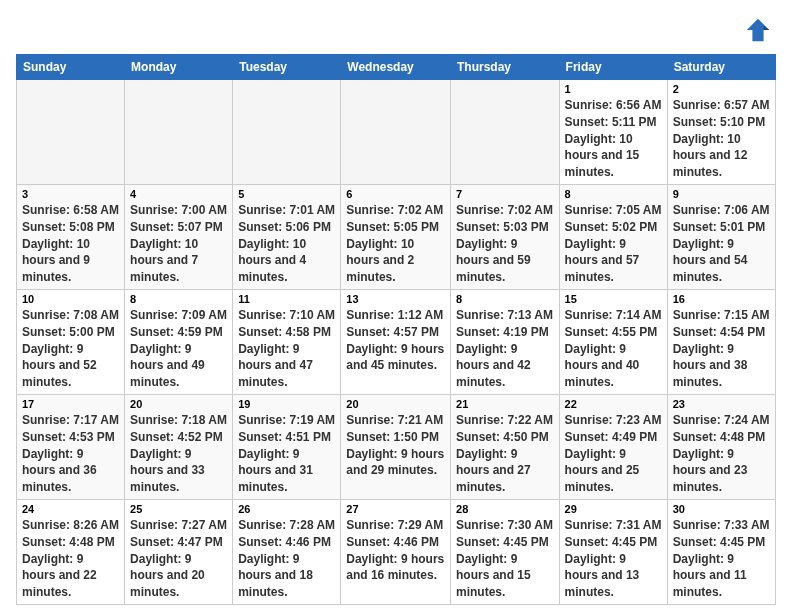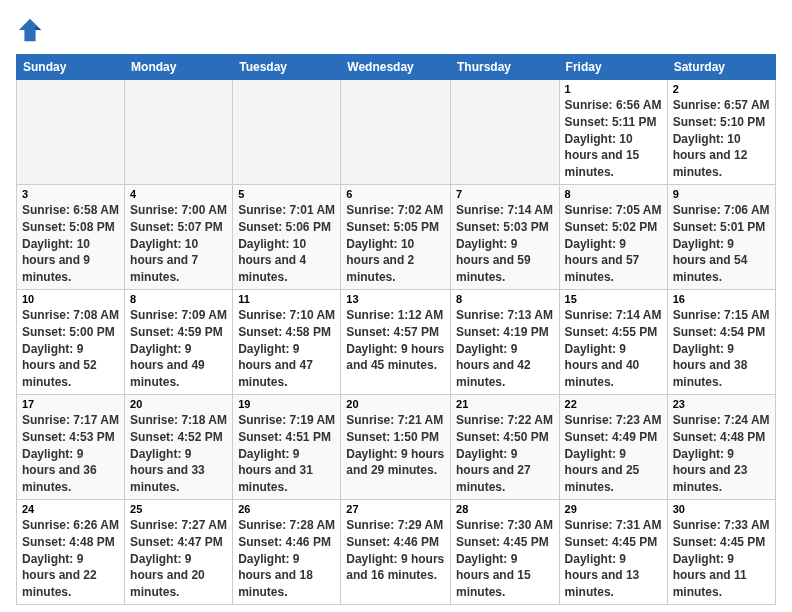--- a/index.html
+++ b/index.html
@@ -9,20 +9,21 @@
       width: 792px;
       height: 612px;
       overflow: hidden;
     }
     .page {
       width: 792px;
       height: 612px;
       padding: 16px 16px 10px 16px;
       display: flex;
       flex-direction: column;
+      align-items: flex-end;
     }
     .header {
       display: flex;
       justify-content: space-between;
       align-items: flex-start;
       margin-bottom: 10px;
     }
     .logo {
       display: flex;
       align-items: center;
@@ -173,21 +174,21 @@
 Daylight: 10 hours and 4 minutes.</div>
           </td>
           <td>
             <span class="day-number">6</span>
             <div class="day-info">Sunrise: 7:02 AM
 Sunset: 5:05 PM
 Daylight: 10 hours and 2 minutes.</div>
           </td>
           <td>
             <span class="day-number">7</span>
-            <div class="day-info">Sunrise: 7:14 AM
+            <div class="day-info">Sunrise: 7:02 AM
 Sunset: 5:03 PM
 Daylight: 9 hours and 59 minutes.</div>
           </td>
           <td>
             <span class="day-number">8</span>
             <div class="day-info">Sunrise: 7:05 AM
 Sunset: 5:02 PM
 Daylight: 9 hours and 57 minutes.</div>
           </td>
           <td>
@@ -281,21 +282,21 @@
           <td>
             <span class="day-number">23</span>
             <div class="day-info">Sunrise: 7:24 AM
 Sunset: 4:48 PM
 Daylight: 9 hours and 23 minutes.</div>
           </td>
         </tr>
         <tr>
           <td>
             <span class="day-number">24</span>
-            <div class="day-info">Sunrise: 6:26 AM
+            <div class="day-info">Sunrise: 8:26 AM
 Sunset: 4:48 PM
 Daylight: 9 hours and 22 minutes.</div>
           </td>
           <td>
             <span class="day-number">25</span>
             <div class="day-info">Sunrise: 7:27 AM
 Sunset: 4:47 PM
 Daylight: 9 hours and 20 minutes.</div>
           </td>
           <td>

